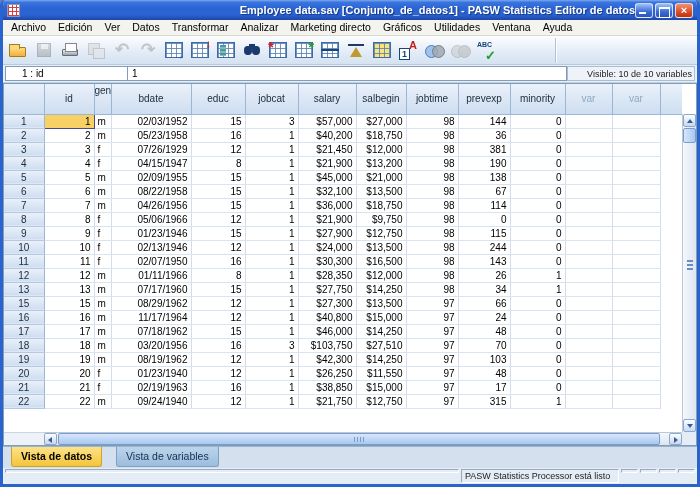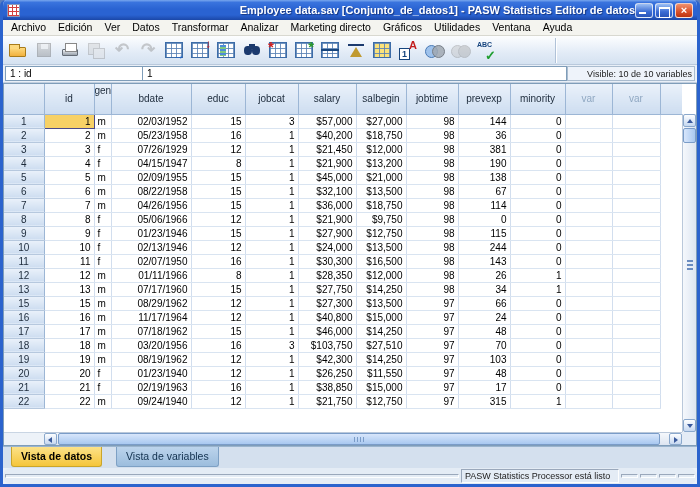--- a/index.html
+++ b/index.html
@@ -70,21 +70,21 @@
   .i-labels::after{content:"A";position:absolute;right:2px;top:-1px;font-size:11px;font-weight:bold;color:#c22020;}
   .i-sets::before{content:"";position:absolute;left:2px;top:5px;width:11px;height:11px;border-radius:50%;background:#9ec2ec;border:1px solid #4a7ab5;}
   .i-sets::after{content:"";position:absolute;left:9px;top:5px;width:11px;height:11px;border-radius:50%;background:rgba(160,168,178,.85);border:1px solid #787f88;}
   .i-showall::before{content:"";position:absolute;left:2px;top:5px;width:11px;height:11px;border-radius:50%;background:#b8bec6;border:1px solid #787f88;}
   .i-showall::after{content:"";position:absolute;left:9px;top:5px;width:11px;height:11px;border-radius:50%;background:#9aa2ac;border:1px solid #787f88;}
   .i-spell::before{content:"ABC";position:absolute;left:2px;top:1px;font-size:7px;font-weight:bold;color:#16457e;letter-spacing:0;}
   .i-spell::after{content:"\2713";position:absolute;right:1px;bottom:-3px;font-size:13px;font-weight:bold;color:#1f9e30;}
   .tb-divider{width:1px;height:25px;background:#b0c2d8;margin-left:56px;box-shadow:1px 0 0 #fff;}
   
   .cellref{height:18px;flex:0 0 18px;display:flex;align-items:stretch;background:#e9eff7;border-bottom:1px solid #c2cfdf;padding:1px 2px;}
-  .cr-pos{width:138px;background:#fff;border:1px solid #7f9db9;font-size:10px;padding:1px 4px;color:#000;}
+  .cr-pos{width:123px;background:#fff;border:1px solid #7f9db9;font-size:10px;padding:1px 16px;color:#000;}
   .cr-val{flex:1;background:#fff;border:1px solid #7f9db9;border-left:none;font-size:10px;padding:1px 4px;color:#000;}
   .cr-vis{width:128px;background:#eef3fa;border:1px solid #aabccf;font-size:9px;padding:2px 2px 0 2px;color:#222;text-align:right;white-space:nowrap;overflow:hidden;}
   
   .data-area{flex:1;position:relative;background:#fff;border:1px solid #7f9db9;margin:0;overflow:hidden;}
   .grid-wrap{position:absolute;left:0;top:0;right:14px;bottom:13px;overflow:hidden;background:#fff;}
   table{border-collapse:collapse;table-layout:fixed;width:678px;}
   th,td{font-size:10px;font-weight:normal;overflow:hidden;white-space:nowrap;}
   thead th{height:30px;vertical-align:top;padding-top:9px;text-align:center;color:#1c2a3a;
     background:linear-gradient(to bottom,#eaf1fa,#cdddf0);border-right:1px solid #9cb6d5;border-bottom:1px solid #9cb6d5;}
   thead th.dim{color:#90a8c2;vertical-align:middle;padding-top:0;}
@@ -115,21 +115,21 @@
   .v-splitter{position:absolute;left:4px;top:46%;width:6px;height:11px;background:repeating-linear-gradient(to bottom,#6a8cc0 0 2px,transparent 2px 4px);}
   .hthumb{position:absolute;left:14px;top:0;right:22px;height:12px;background:linear-gradient(to bottom,#d8e6fb,#a8c8f0);border:1px solid #7a9cc8;border-radius:2px;}
   .hthumb::after{content:"";position:absolute;left:50%;top:3px;margin-left:-5px;width:10px;height:5px;
      background:repeating-linear-gradient(90deg,#7a9cc8 0 1px,transparent 1px 3px);}
   
   .tabsbar{height:22px;flex:0 0 22px;background:#d4e0ee;border-top:1px solid #9ab4ce;display:flex;align-items:flex-start;padding-left:8px;gap:14px;}
   .tab{font-size:10.5px;padding:3px 9px 4px 9px;border-radius:0 0 3px 3px;cursor:default;}
   .tab.active{background:linear-gradient(to bottom,#fce289,#f5c53a);border:1px solid #caa52a;border-top:none;font-weight:bold;color:#000;}
   .tab.inactive{background:linear-gradient(to bottom,#bcd4ec,#9cbddd);border:1px solid #7da0c4;border-top:none;color:#13324f;}
   
-  .statusbar{height:16px;flex:0 0 16px;background:#e4ecf5;display:flex;align-items:center;gap:2px;padding:1px 2px;border-radius:8px;}
+  .statusbar{height:16px;flex:0 0 16px;background:#e4ecf5;display:flex;align-items:flex-start;gap:2px;padding:1px 2px;border-radius:8px;}
   .sb-pane{border:1px solid;border-color:#9aa8bb #fdfefe #fdfefe #9aa8bb;font-size:9px;color:#222;padding:1px 3px;white-space:nowrap;overflow:hidden;}
   .sb-pane.grow{flex:1;}
   .sb-pane.msg{width:158px;flex:0 0 158px;}
   .sb-pane.tiny{width:17px;flex:0 0 17px;}
 </style>
 </head>
 <body>
 
 <div class="window">
 

